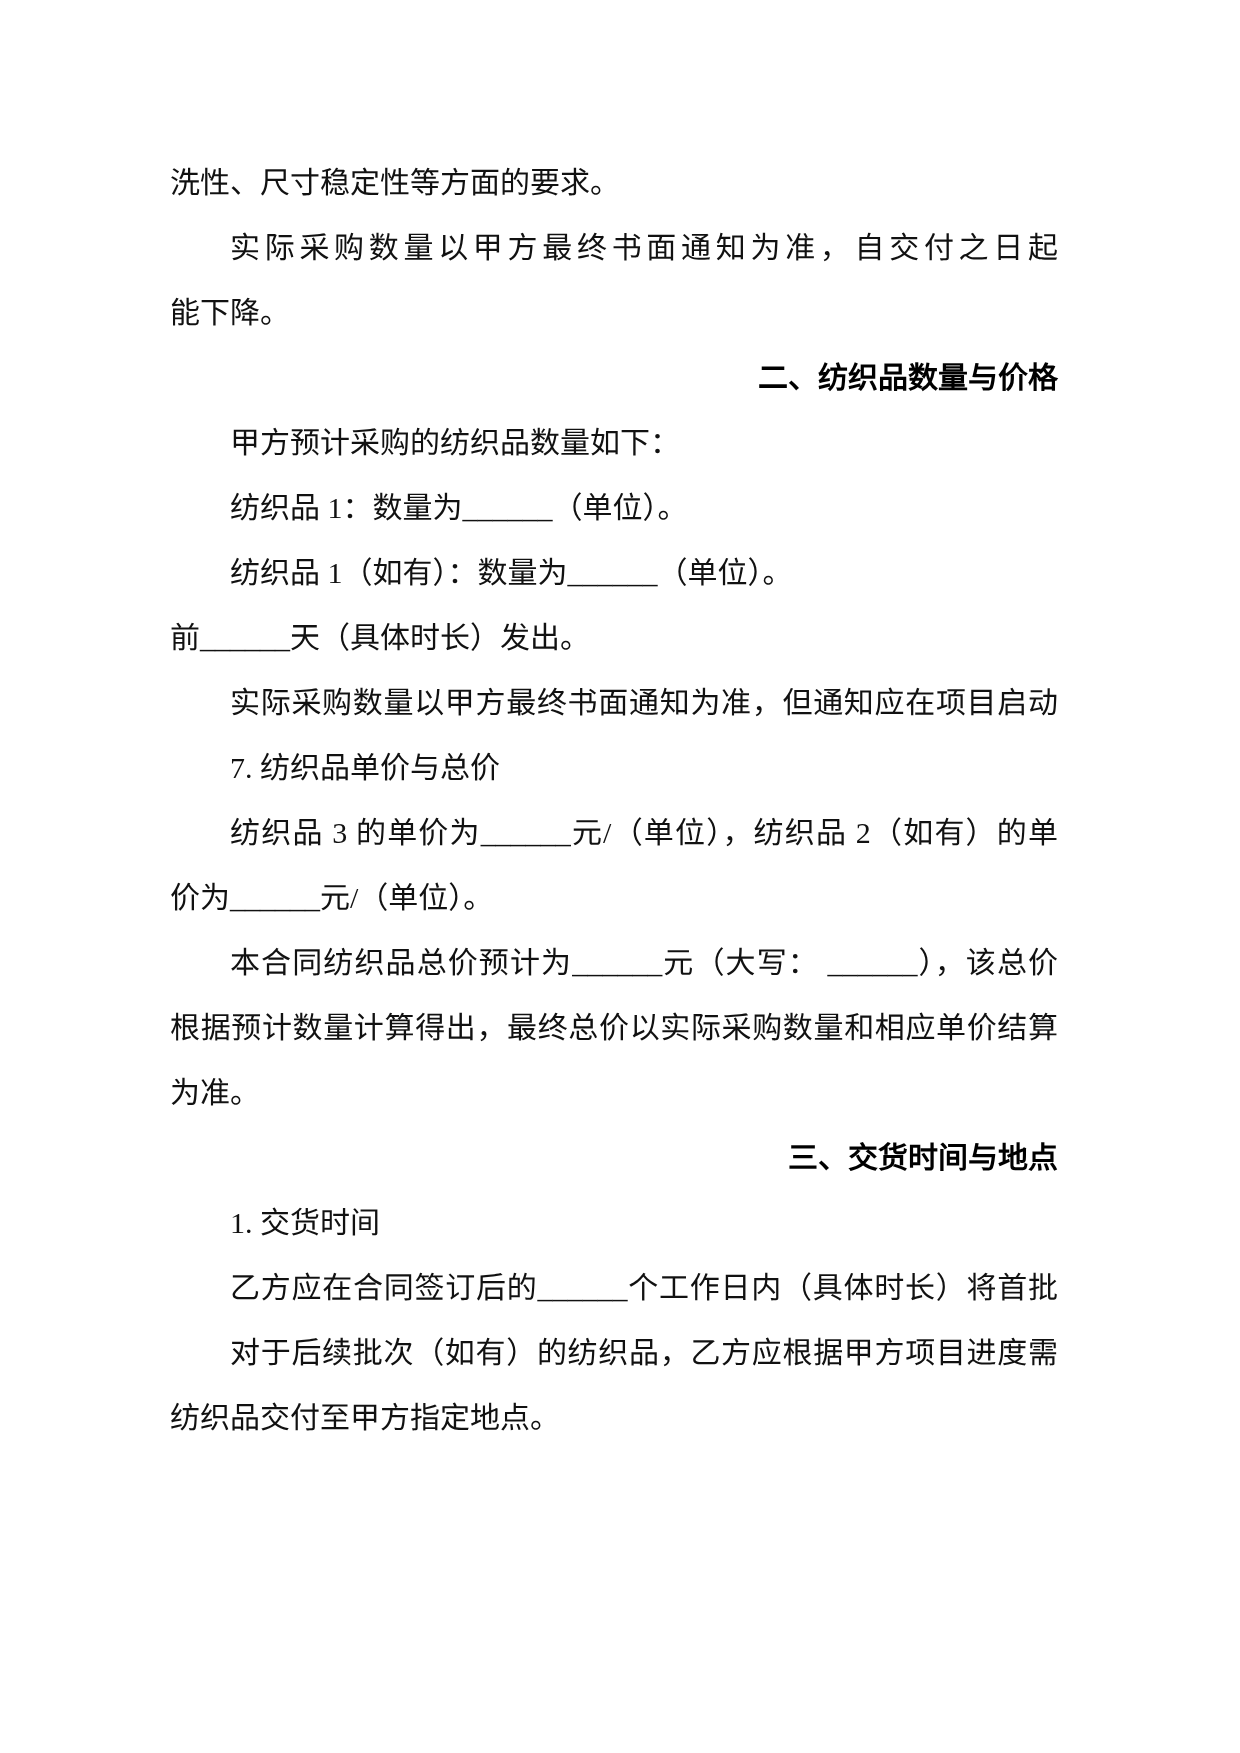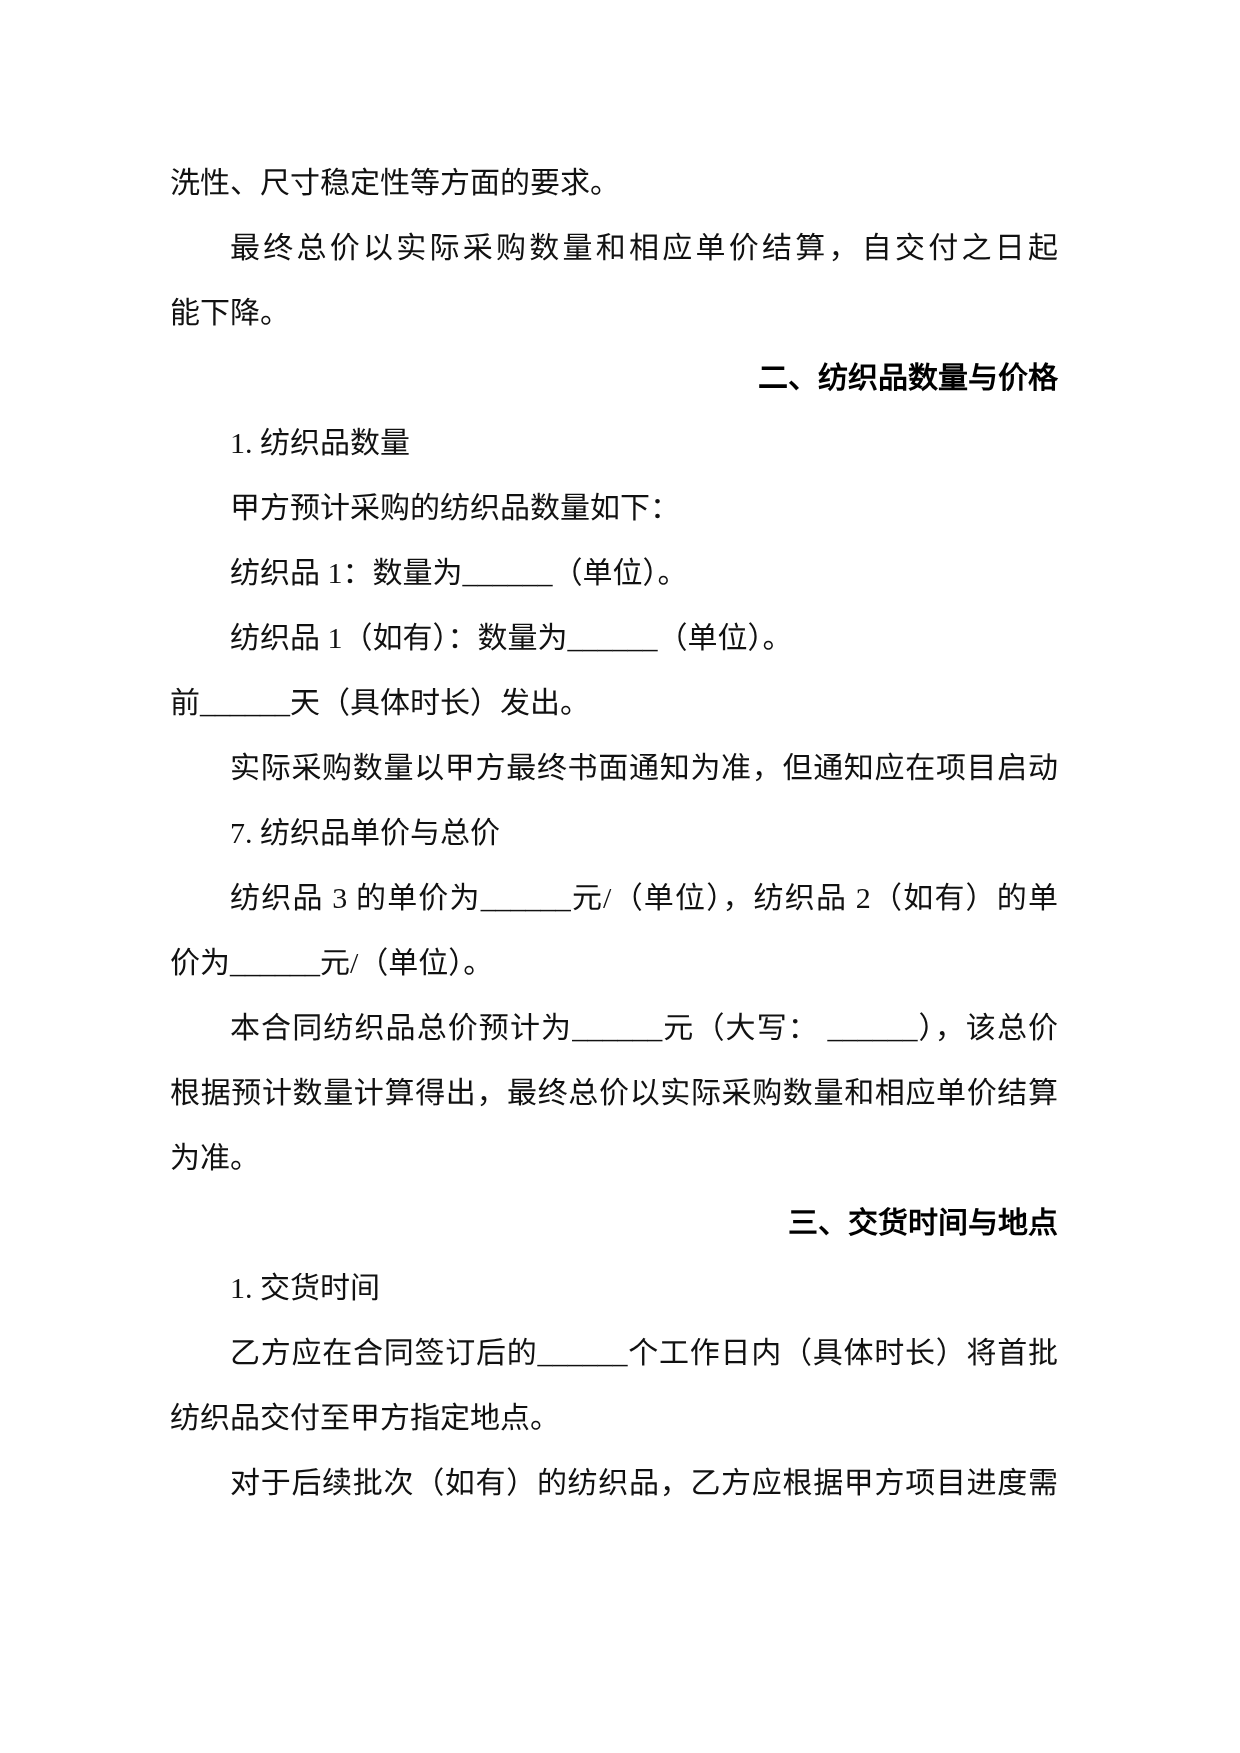--- a/index.html
+++ b/index.html
@@ -56,34 +56,33 @@
     font-weight: 400;
   }
 </style>
 </head>
 <body>
 
 <div class="page">
   <div class="text-block">
 
   <p class="line style-body">洗性、尺寸稳定性等方面的要求。</p>
-      <p class="line style-body indent fill">最终总价以实际采购数量和相应单价结算，自交付之日起</p>
+      <p class="line style-body indent fill">实际采购数量以甲方最终书面通知为准，自交付之日起</p>
       <p class="line style-body">能下降。</p>
       <p class="line style-heading indent">二、纺织品数量与价格</p>
-      <p class="line style-numbered indent">1. 纺织品数量</p>
       <p class="line style-body indent">甲方预计采购的纺织品数量如下：</p>
       <p class="line style-body indent">纺织品 1：数量为______（单位）。</p>
       <p class="line style-body indent">纺织品 1（如有）：数量为______（单位）。</p>
       <p class="line style-body">前______天（具体时长）发出。</p>
       <p class="line style-body indent fill">实际采购数量以甲方最终书面通知为准，但通知应在项目启动</p>
       <p class="line style-numbered indent">7. 纺织品单价与总价</p>
       <p class="line style-body indent fill">纺织品 3 的单价为______元/（单位），纺织品 2（如有）的单</p>
       <p class="line style-body">价为______元/（单位）。</p>
       <p class="line style-body indent fill">本合同纺织品总价预计为______元（大写： ______），该总价</p>
       <p class="line style-body fill">根据预计数量计算得出，最终总价以实际采购数量和相应单价结算</p>
       <p class="line style-body">为准。</p>
       <p class="line style-heading indent">三、交货时间与地点</p>
       <p class="line style-numbered indent">1. 交货时间</p>
       <p class="line style-body indent fill">乙方应在合同签订后的______个工作日内（具体时长）将首批</p>
+      <p class="line style-body indent fill">对于后续批次（如有）的纺织品，乙方应根据甲方项目进度需</p>
       <p class="line style-body">纺织品交付至甲方指定地点。</p>
-      <p class="line style-body indent fill">对于后续批次（如有）的纺织品，乙方应根据甲方项目进度需</p>
     </div>
 </div>
 
 </body></html>

